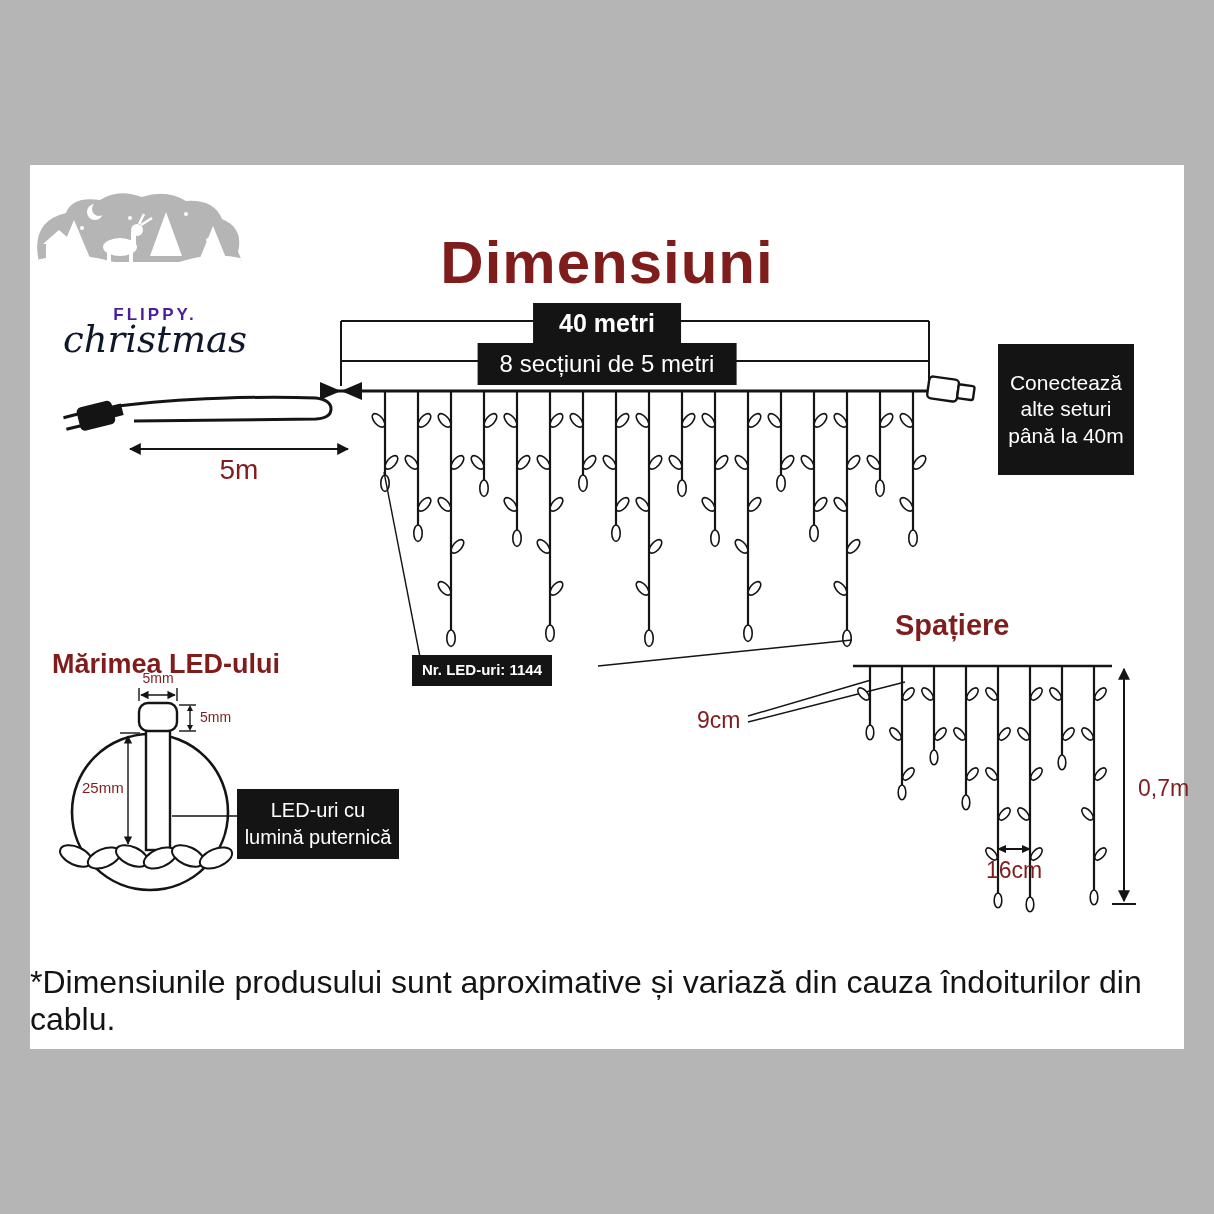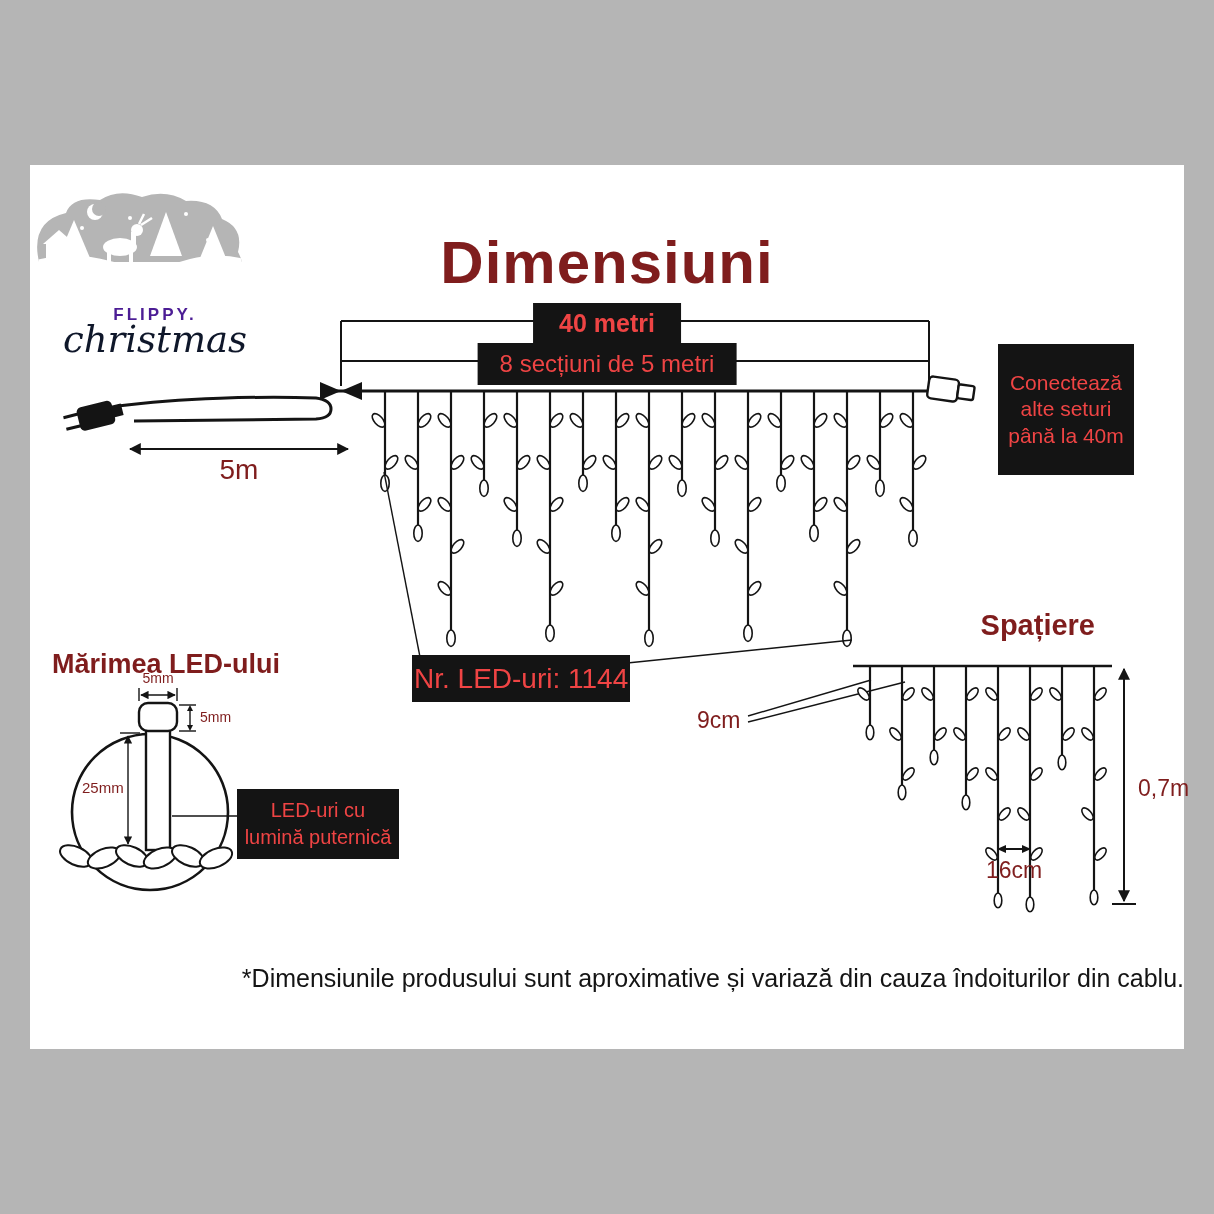--- a/index.html
+++ b/index.html
@@ -1,38 +1,38 @@
 <!DOCTYPE html>
 <html><head>
 <meta charset="utf-8">
 <style>
   html,body{margin:0;padding:0;background:#9a9a9a;}
   .canvas{position:relative;width:1214px;height:1214px;background:#b5b5b5;overflow:hidden;
           font-family:"Liberation Sans","DejaVu Sans",sans-serif;color:#141414;}
   .white-area{position:absolute;left:30px;top:165px;width:1154px;height:884px;background:#ffffff;z-index:0;}
   svg.art{position:absolute;left:0;top:0;z-index:1;}
   .lbl{position:absolute;z-index:2;color:#7f1d1d;white-space:nowrap;line-height:1.1;}
-  .box{position:absolute;z-index:2;background:#141414;color:#ef4444;text-align:center;line-height:1.25;}
+  .box{position:absolute;z-index:2;background:#141414;color:#ffffff;text-align:center;line-height:1.25;}
   .center-x{left:50%;transform:translateX(-50%);}
   .title{top:230px;left:30px;width:1154px;text-align:center;font-size:60px;font-weight:700;letter-spacing:1px;}
   .box-40{top:303px;padding:5px 26px;font-size:25px;font-weight:700;}
   .box-sections{top:343px;padding:6px 22px;font-size:24px;font-weight:400;}
   .box-connect{left:998px;top:344px;width:122px;padding:26px 7px;font-size:21px;}
-  .box-ledcount{left:412px;top:655px;padding:6px 2px;font-size:28px;}
+  .box-ledcount{left:412px;top:655px;padding:6px 10px;font-size:15px;font-weight:bold;}
   .box-lednote{left:237px;top:789px;width:150px;padding:8px 6px;font-size:20px;line-height:1.35;}
   .lbl-5m{left:128px;top:455px;width:222px;text-align:center;font-size:28px;}
-  .spatiere{left:895px;top:610px;width:200px;text-align:right;font-size:29px;font-weight:700;}
+  .spatiere{left:895px;top:610px;width:200px;text-align:left;font-size:29px;font-weight:700;}
   .lbl-9cm{left:697px;top:708px;font-size:23px;}
   .lbl-16cm{left:964px;top:858px;width:100px;text-align:center;font-size:23px;}
   .lbl-07m{left:1138px;top:776px;font-size:23px;}
   .marimea{left:52px;top:650px;font-size:27px;font-weight:700;}
   .lbl-5mm-top{left:132px;top:671px;width:52px;text-align:center;font-size:14px;}
   .lbl-5mm-side{left:200px;top:710px;font-size:14px;}
   .lbl-25mm{left:82px;top:780px;font-size:15px;}
-  .footer{left:30px;top:964px;width:1154px;text-align:right;font-size:25px;z-index:2;position:absolute;}
+  .footer{left:30px;top:964px;width:1154px;text-align:left;font-size:32px;z-index:2;position:absolute;}
   .logo-flippy{left:60px;top:306px;width:190px;text-align:center;font-size:17px;font-weight:700;
                letter-spacing:3px;color:#4c1d95;}
   .logo-script{left:50px;top:320px;width:210px;text-align:center;font-size:37px;font-style:italic;
                font-family:"DejaVu Serif","Liberation Serif",serif;color:#0f172a;}
   
   .w15{stroke:#141414;stroke-width:1.4;fill:none;}
   .w2{stroke:#141414;stroke-width:2;fill:none;}
   .w25{stroke:#141414;stroke-width:2.5;fill:none;}
   .w3{stroke:#141414;stroke-width:3;fill:none;}
   .drop{stroke:#141414;stroke-width:2.2;}

